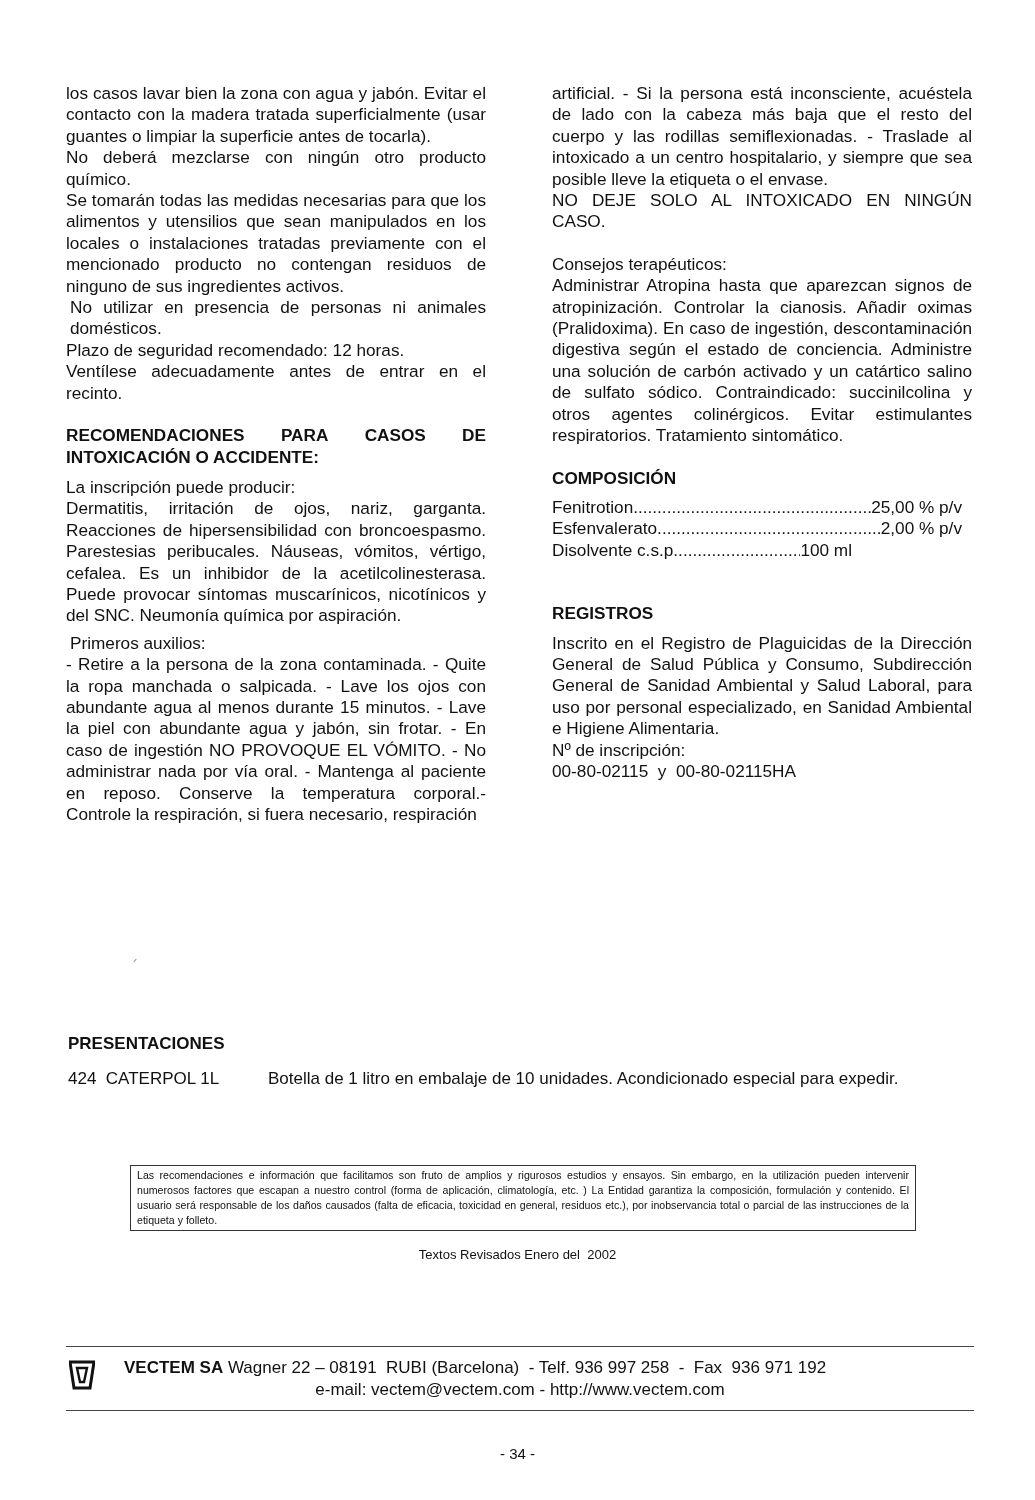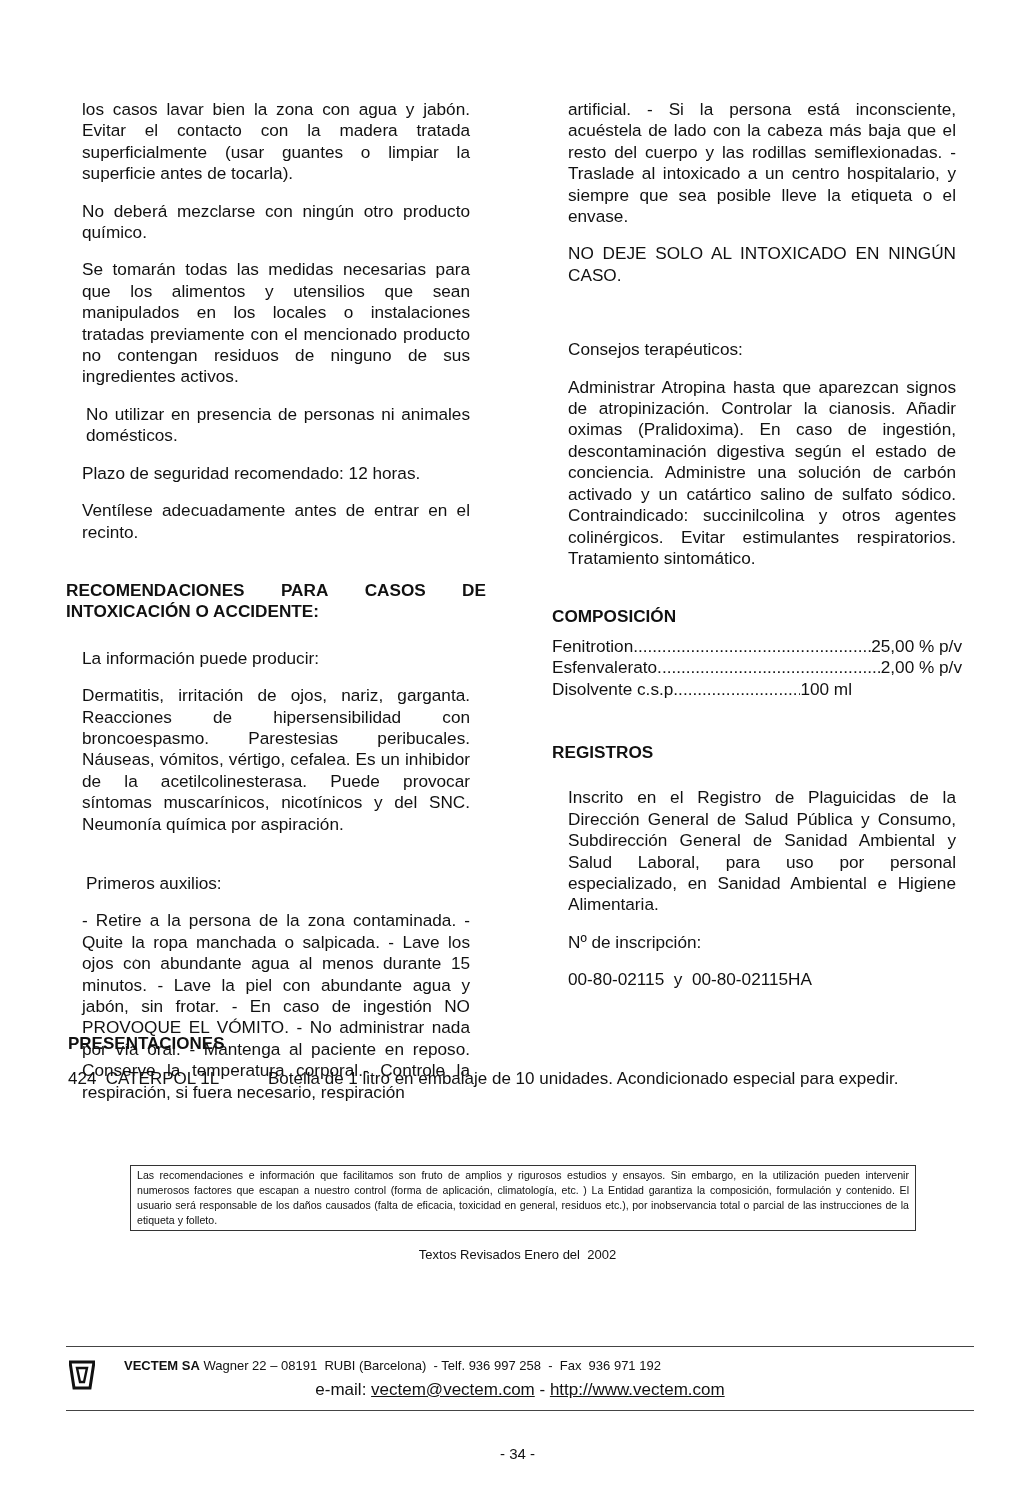--- a/index.html
+++ b/index.html
@@ -1,21 +1,21 @@
 <!DOCTYPE html>
 <html><head>
   <meta charset="utf-8">
   <style>
     html, body { margin: 0; padding: 0; background: #ffffff; }
     body {
       width: 1035px; height: 1500px; position: relative; overflow: hidden;
       font-family: "Liberation Sans", sans-serif; color: #111111;
     }
     .col { position: absolute; top: 83px; width: 420px; font-size: 17.2px; line-height: 21.4px; }
-    .col p { margin: 16px; text-align: justify; text-align-last: left; }
+    .col p { margin: 0; text-align: justify; text-align-last: left; }
     .col-left { left: 66px; }
     .col-right { left: 552px; }
     .gap { height: 21px; }
     .gap-sm { height: 9px; }
     .heading { font-weight: bold; font-size: 17.2px; line-height: 21.4px; margin: 0; }
     .heading-justify { display: flex; justify-content: space-between; }
     .indent { padding-left: 4px; }
     .comp-row { display: flex; width: 410px; white-space: nowrap; }
     .comp-name { }
     .comp-dots { flex: 1; overflow: hidden; letter-spacing: 0px; }
@@ -26,23 +26,23 @@
     .present-code { width: 200px; }
     .disclaimer {
       position: absolute; left: 130px; top: 1165px; width: 772px;
       border: 1.5px solid #333; padding: 2px 6px; font-size: 10.6px; line-height: 15px;
       text-align: justify; text-align-last: left; background: #fff;
     }
     .revised { position: absolute; left: 0; width: 1035px; top: 1247px; text-align: center; font-size: 13px; }
     .rule { position: absolute; left: 66px; width: 908px; height: 0; border-top: 1.5px solid #444; }
     .footer { position: absolute; left: 66px; width: 908px; top: 1358px; }
     .logo { position: absolute; left: 3px; top: 2px; width: 26px; height: 30px; }
-    .footer-line1 { position: absolute; left: 58px; top: 0; font-size: 13px; white-space: nowrap; }
+    .footer-line1 { position: absolute; left: 58px; top: 0; font-size: 17px; white-space: nowrap; }
     .footer-line2 { position: absolute; left: 0; width: 908px; top: 22px; text-align: center; font-size: 17px; }
-    .footer-line2 a { color: #111; text-decoration: underline; }
+    .footer-line2 a { color: #111; }
     .page-num { position: absolute; left: 0; width: 1035px; top: 1445px; text-align: center; font-size: 15px; }
     .stray-mark { position: absolute; left: 133px; top: 960px; width: 4px; height: 1px; background: #888; transform: rotate(-50deg); }
   </style>
 </head>
 <body>
 
 <div class="col col-left">
   <p>los casos lavar bien la zona con agua y jabón. Evitar el contacto con la madera tratada superficialmente (usar guantes o limpiar la superficie antes de tocarla).</p>
   <p>No deberá mezclarse con ningún otro producto químico.</p>
   <p>Se tomarán todas las medidas necesarias para que los alimentos y utensilios que sean manipulados en los locales o instalaciones tratadas previamente con el mencionado producto no contengan residuos de ninguno de sus ingredientes activos.</p>
@@ -51,21 +51,21 @@
   <p>Ventílese adecuadamente antes de entrar en el recinto.</p>
   <div class="gap"></div>
   <div class="heading heading-justify">
     <span>RECOMENDACIONES</span>
     <span>PARA</span>
     <span>CASOS</span>
     <span>DE</span>
   </div>
   <div class="heading">INTOXICACIÓN O ACCIDENTE:</div>
   <div class="gap-sm"></div>
-  <p>La información puede producir:</p>
+  <p>La inscripción puede producir:</p>
   <p>Dermatitis, irritación de ojos, nariz, garganta. Reacciones de hipersensibilidad con broncoespasmo. Parestesias peribucales. Náuseas, vómitos, vértigo, cefalea. Es un inhibidor de la acetilcolinesterasa. Puede provocar síntomas muscarínicos, nicotínicos y del SNC. Neumonía química por aspiración.</p>
   <div style="height:6px"></div>
   <p class="indent">Primeros auxilios:</p>
   <p>- Retire a la persona de la zona contaminada. - Quite la ropa manchada o salpicada. - Lave los ojos con abundante agua al menos durante 15 minutos. - Lave la piel con abundante agua y jabón, sin frotar. - En caso de ingestión NO PROVOQUE EL VÓMITO. - No administrar nada por vía oral. - Mantenga al paciente en reposo. Conserve la temperatura corporal.- Controle la respiración, si fuera necesario, respiración</p>
 </div>
 
 <div class="col col-right">
   <p>artificial. - Si la persona está inconsciente, acuéstela de lado con la cabeza más baja que el resto del cuerpo y las rodillas semiflexionadas. - Traslade al intoxicado a un centro hospitalario, y siempre que sea posible lleve la etiqueta o el envase.</p>
   <p>NO DEJE SOLO AL INTOXICADO EN NINGÚN CASO.</p>
   <div class="gap"></div>

